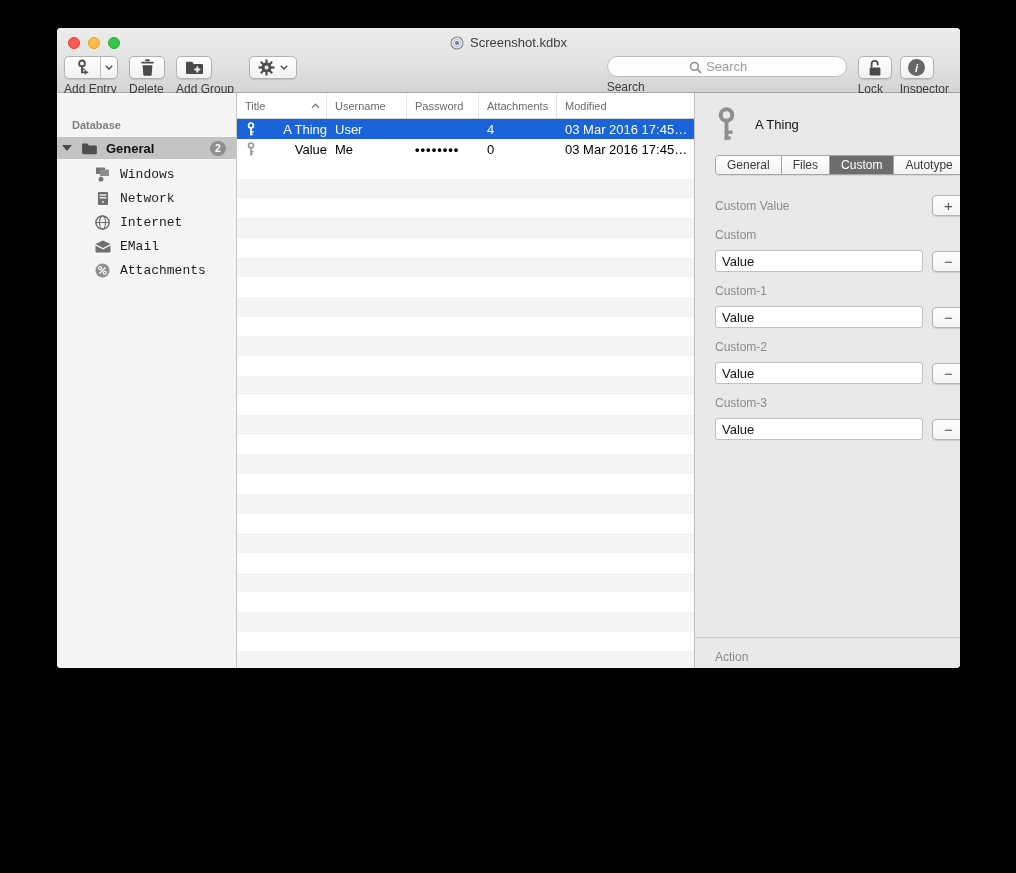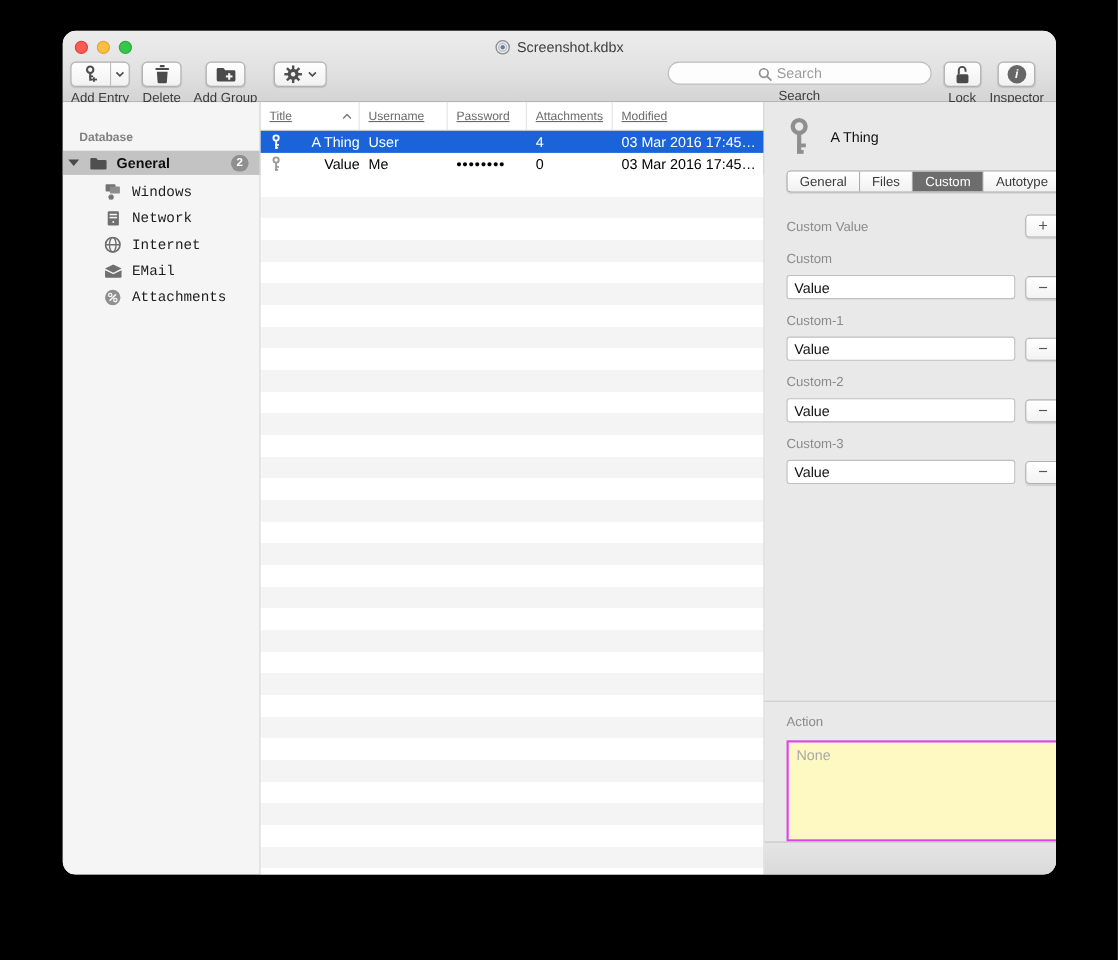--- a/index.html
+++ b/index.html
@@ -1,33 +1,33 @@
 <!DOCTYPE html>
 <html><head>
 <meta charset="utf-8">
 <style>
   * { margin:0; padding:0; box-sizing:border-box; }
   html,body { width:1016px; height:873px; background:#000; font-family:"Liberation Sans","DejaVu Sans",sans-serif; }
-  .window { position:absolute; left:57px; top:28px; width:903px; height:767px; background:#fff;
-            border-radius:12px; overflow:hidden; box-shadow:0 18px 45px rgba(0,0,0,.65); }
+  .window { position:absolute; left:57px; top:28px; width:903px; height:640px; background:#fff;
+            border-radius:4px; overflow:hidden; box-shadow:0 18px 45px rgba(0,0,0,.65); }
 
   
   .chrome { height:65px; background:linear-gradient(180deg,#ececec 0%,#e2e2e2 55%,#d4d4d4 100%);
             border-bottom:1px solid #a6a6a6; }
   .titlebar { height:28px; position:relative; }
   .traffic { position:absolute; left:11px; top:9px; display:flex; gap:8px; }
   .light { width:12px; height:12px; border-radius:50%; }
   .light.red { background:#fc5a52; border:1px solid #dd3e35; }
   .light.yellow { background:#fdbd40; border:1px solid #dfa33b; }
   .light.green { background:#34c84a; border:1px solid #26a83a; }
   .title-wrap { position:absolute; left:0; right:0; top:7px; display:flex; align-items:center; justify-content:center; gap:6px; }
   .title-text { font-size:13px; color:#3e3e3e; }
 
   .toolbar { height:37px; display:flex; align-items:flex-start; padding:0 11px 0 7px; }
-  .tgroup { display:flex; flex-direction:column; align-items:center; margin-right:11px; }
+  .tgroup { display:flex; flex-direction:column; align-items:flex-start; margin-right:11px; }
   .tbtn { height:23px; border:1px solid #b2b2b2; border-radius:5px; background:linear-gradient(#ffffff,#f1f1f1);
           box-shadow:0 1px 1px rgba(0,0,0,.12); display:flex; align-items:center; justify-content:center; cursor:default; }
   .tseg { height:100%; display:flex; align-items:center; justify-content:center; }
   .tseg + .tseg { border-left:1px solid #bcbcbc; }
   .tlabel { font-size:12px; color:#3c3c3c; margin-top:3px; white-space:nowrap; }
   .spacer { flex:1; }
   .searchfield { position:relative; width:240px; height:21px; border:1px solid #bdbdbd; border-radius:11px; background:#fdfdfd; }
   .searchfield svg { position:absolute; left:calc(50% - 38px); top:4px; }
   .searchfield input { width:100%; height:100%; border:none; outline:none; background:transparent;
                        text-align:center; font-size:13px; color:#222; font-family:inherit; }
@@ -48,21 +48,21 @@
   .badge { margin-left:auto; min-width:16px; height:15px; padding:0 4px; border-radius:8px; background:#8f8f8f;
            color:#fff; font-size:10.5px; font-weight:bold; display:flex; align-items:center; justify-content:center; }
   .sb-items { margin-top:3px; }
   .sb-item { height:24px; display:flex; align-items:center; padding-left:37px;font-family:Liberation Mono, monospace; }
   .sb-item .ic { width:17px; display:flex; justify-content:center; margin-right:9px; }
   .sb-item-label { font-size:13px; color:#1d1d1d; }
 
   
   .tablearea { width:458px; flex:none; display:flex; flex-direction:column; background:#fff; border-right:1px solid #bfbfbf; }
   .thead { height:26px; flex:none; display:flex; border-bottom:1px solid #d0d0d0; }
-  .th { font-size:11px; color:#6b6b6b; padding:0 6px 0 8px; display:flex; align-items:center; border-right:1px solid #e3e3e3;text-decoration:underline; }
+  .th { font-size:11px; color:#6b6b6b; padding:0 6px 0 8px; display:flex; align-items:center; border-right:1px solid #e3e3e3; }
   .th:last-child { border-right:none; }
   .c-title { width:90px; justify-content:space-between; }
   .c-user  { width:80px; }
   .c-pass  { width:72px; }
   .c-att   { width:78px; }
   .c-mod   { flex:1; }
   .trow { height:20px; flex:none; display:flex; align-items:center; font-size:13px; color:#000; }
   .trow .cell { padding-left:8px; overflow:hidden; white-space:nowrap; }
   .trow.selected { background:#1a63d8; color:#fff; }
   .titlecell { display:flex; align-items:center; gap:7px; }

